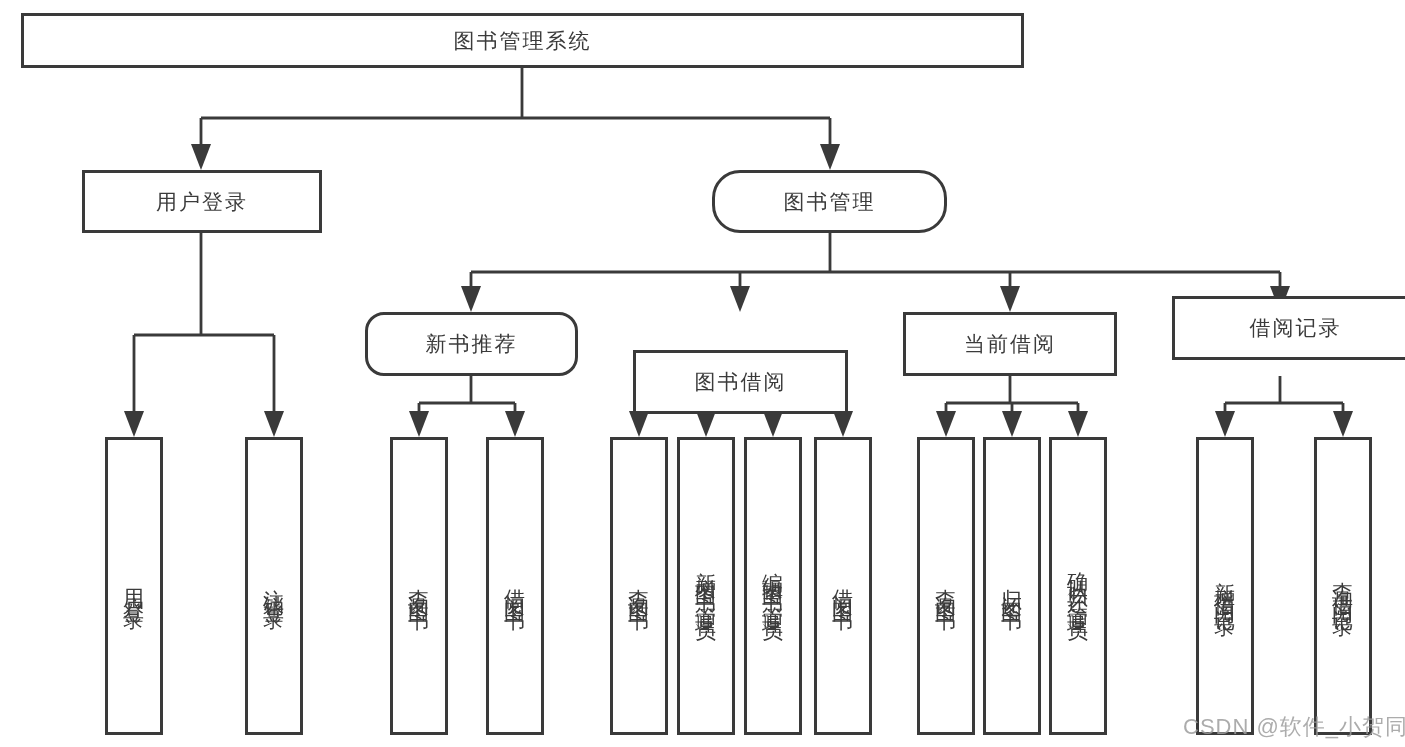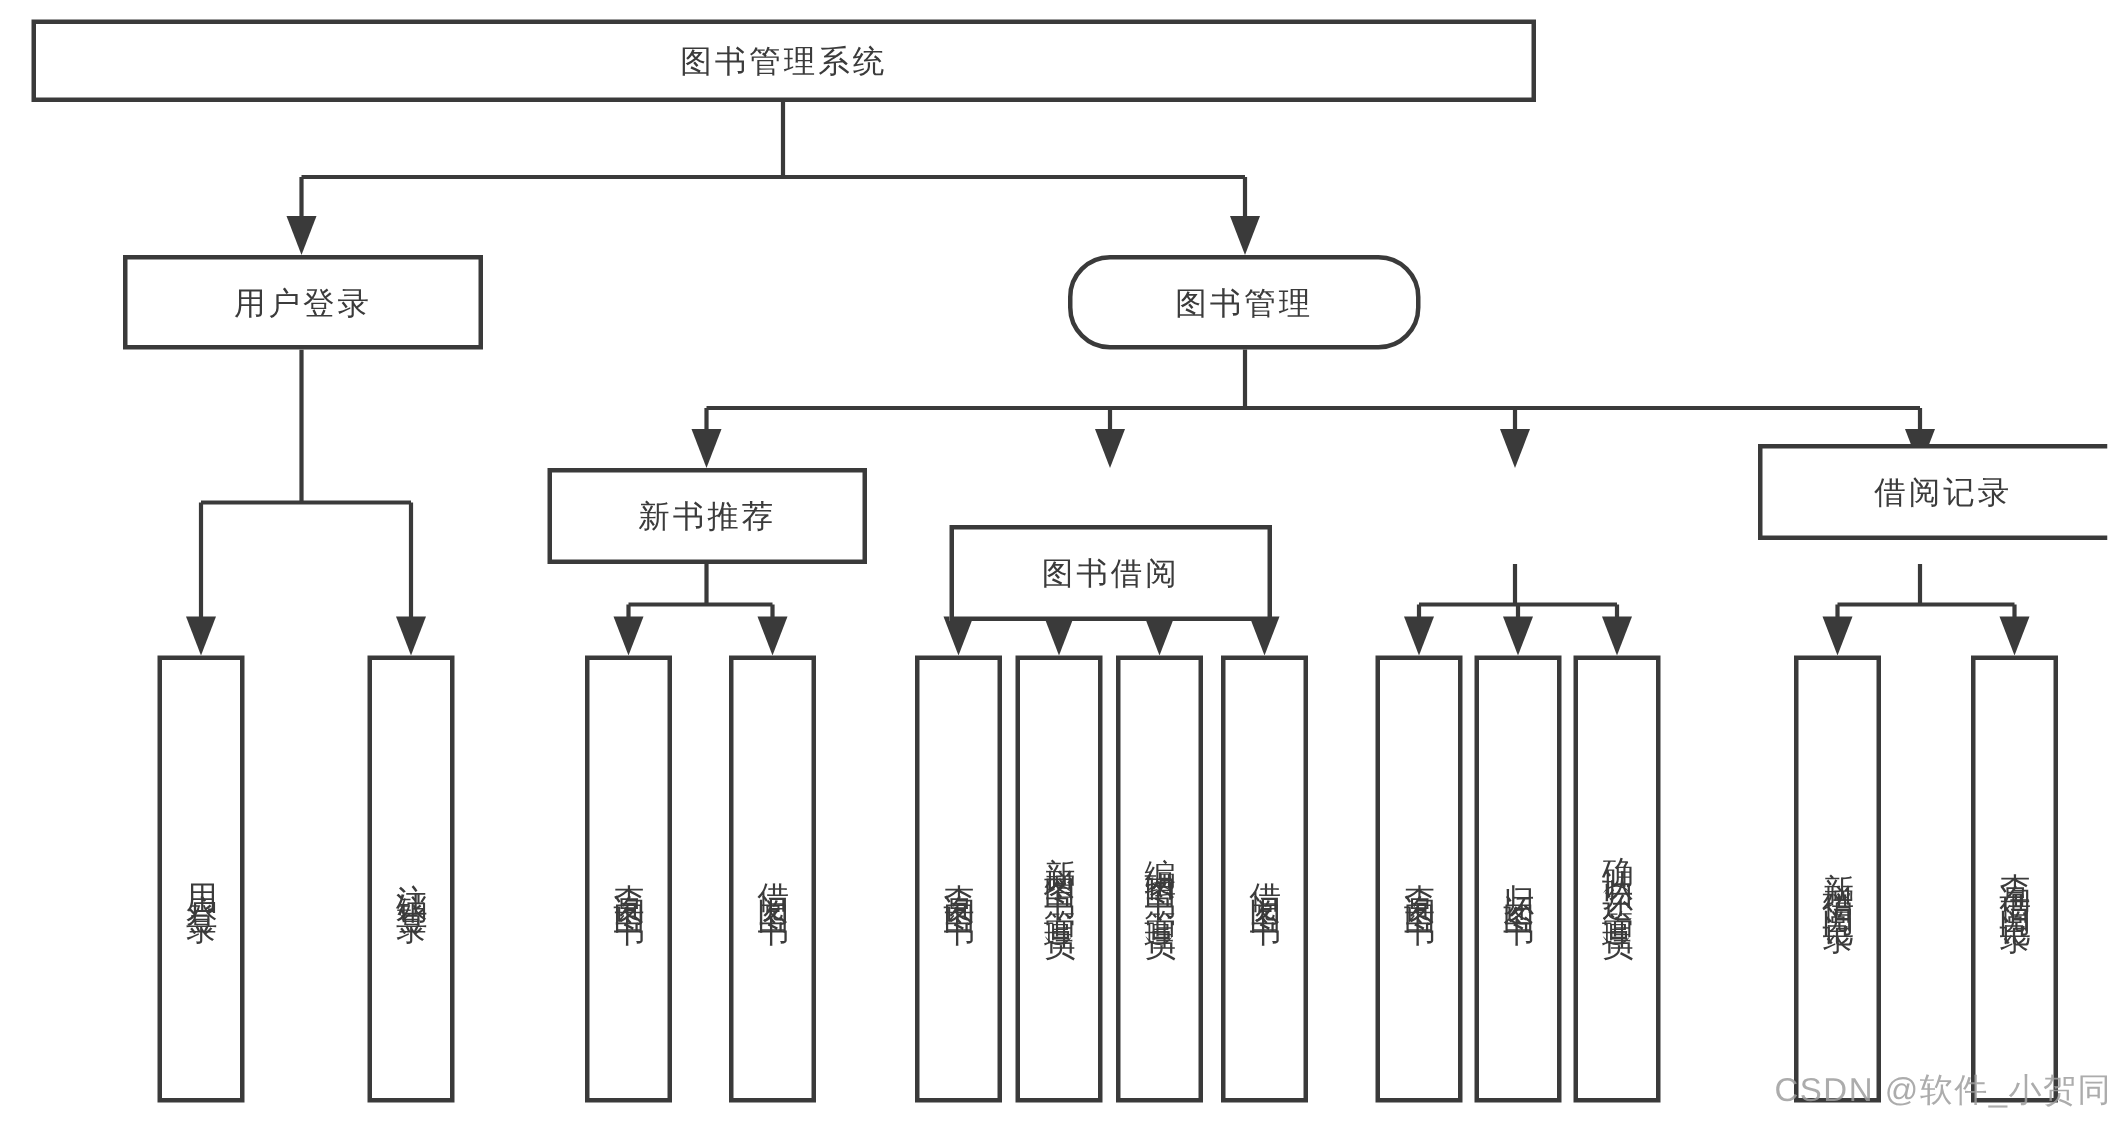--- a/index.html
+++ b/index.html
@@ -100,22 +100,23 @@
       <polygon points="1215,411 1235,411 1225,437"></polygon>
       <polygon points="1333,411 1353,411 1343,437"></polygon>
     </g>
   </svg>
 
   <div class="node" style="left:21px; top:13px; width:1003px; height:55px;">图书管理系统</div>
 
   <div class="node" style="left:82px; top:170px; width:240px; height:63px;">用户登录</div>
   <div class="node" style="left:712px; top:170px; width:235px; height:63px;border-radius:28px;">图书管理</div>
 
-  <div class="node" style="left:365px; top:312px; width:213px; height:64px;">新书推荐</div>
+  <div class="node" style="left:365px; top:312px; width:213px; height:64px;border-radius:19px;">新书推荐</div>
   <div class="node" style="left:633px; top:312px; width:215px; height:64px;margin-top:38px;">图书借阅</div>
+  <div class="node" style="left:903px; top:312px; width:214px; height:64px;">当前借阅</div>
   <div class="node" style="left:1172px; top:296px; width:247px; height:64px;">借阅记录</div>
 
   <div class="node leaf" style="left:105px; top:437px; width:58px; height:298px;">用户登录</div>
   <div class="node leaf" style="left:245px; top:437px; width:58px; height:298px;">注销登录</div>
 
   <div class="node leaf" style="left:390px; top:437px; width:58px; height:298px;">查询图书</div>
   <div class="node leaf" style="left:486px; top:437px; width:58px; height:298px;">借阅图书</div>
 
   <div class="node leaf" style="left:610px; top:437px; width:58px; height:298px;">查询图书</div>
   <div class="node leaf" style="left:677px; top:437px; width:58px; height:298px;">新增图书（管理员）</div>

